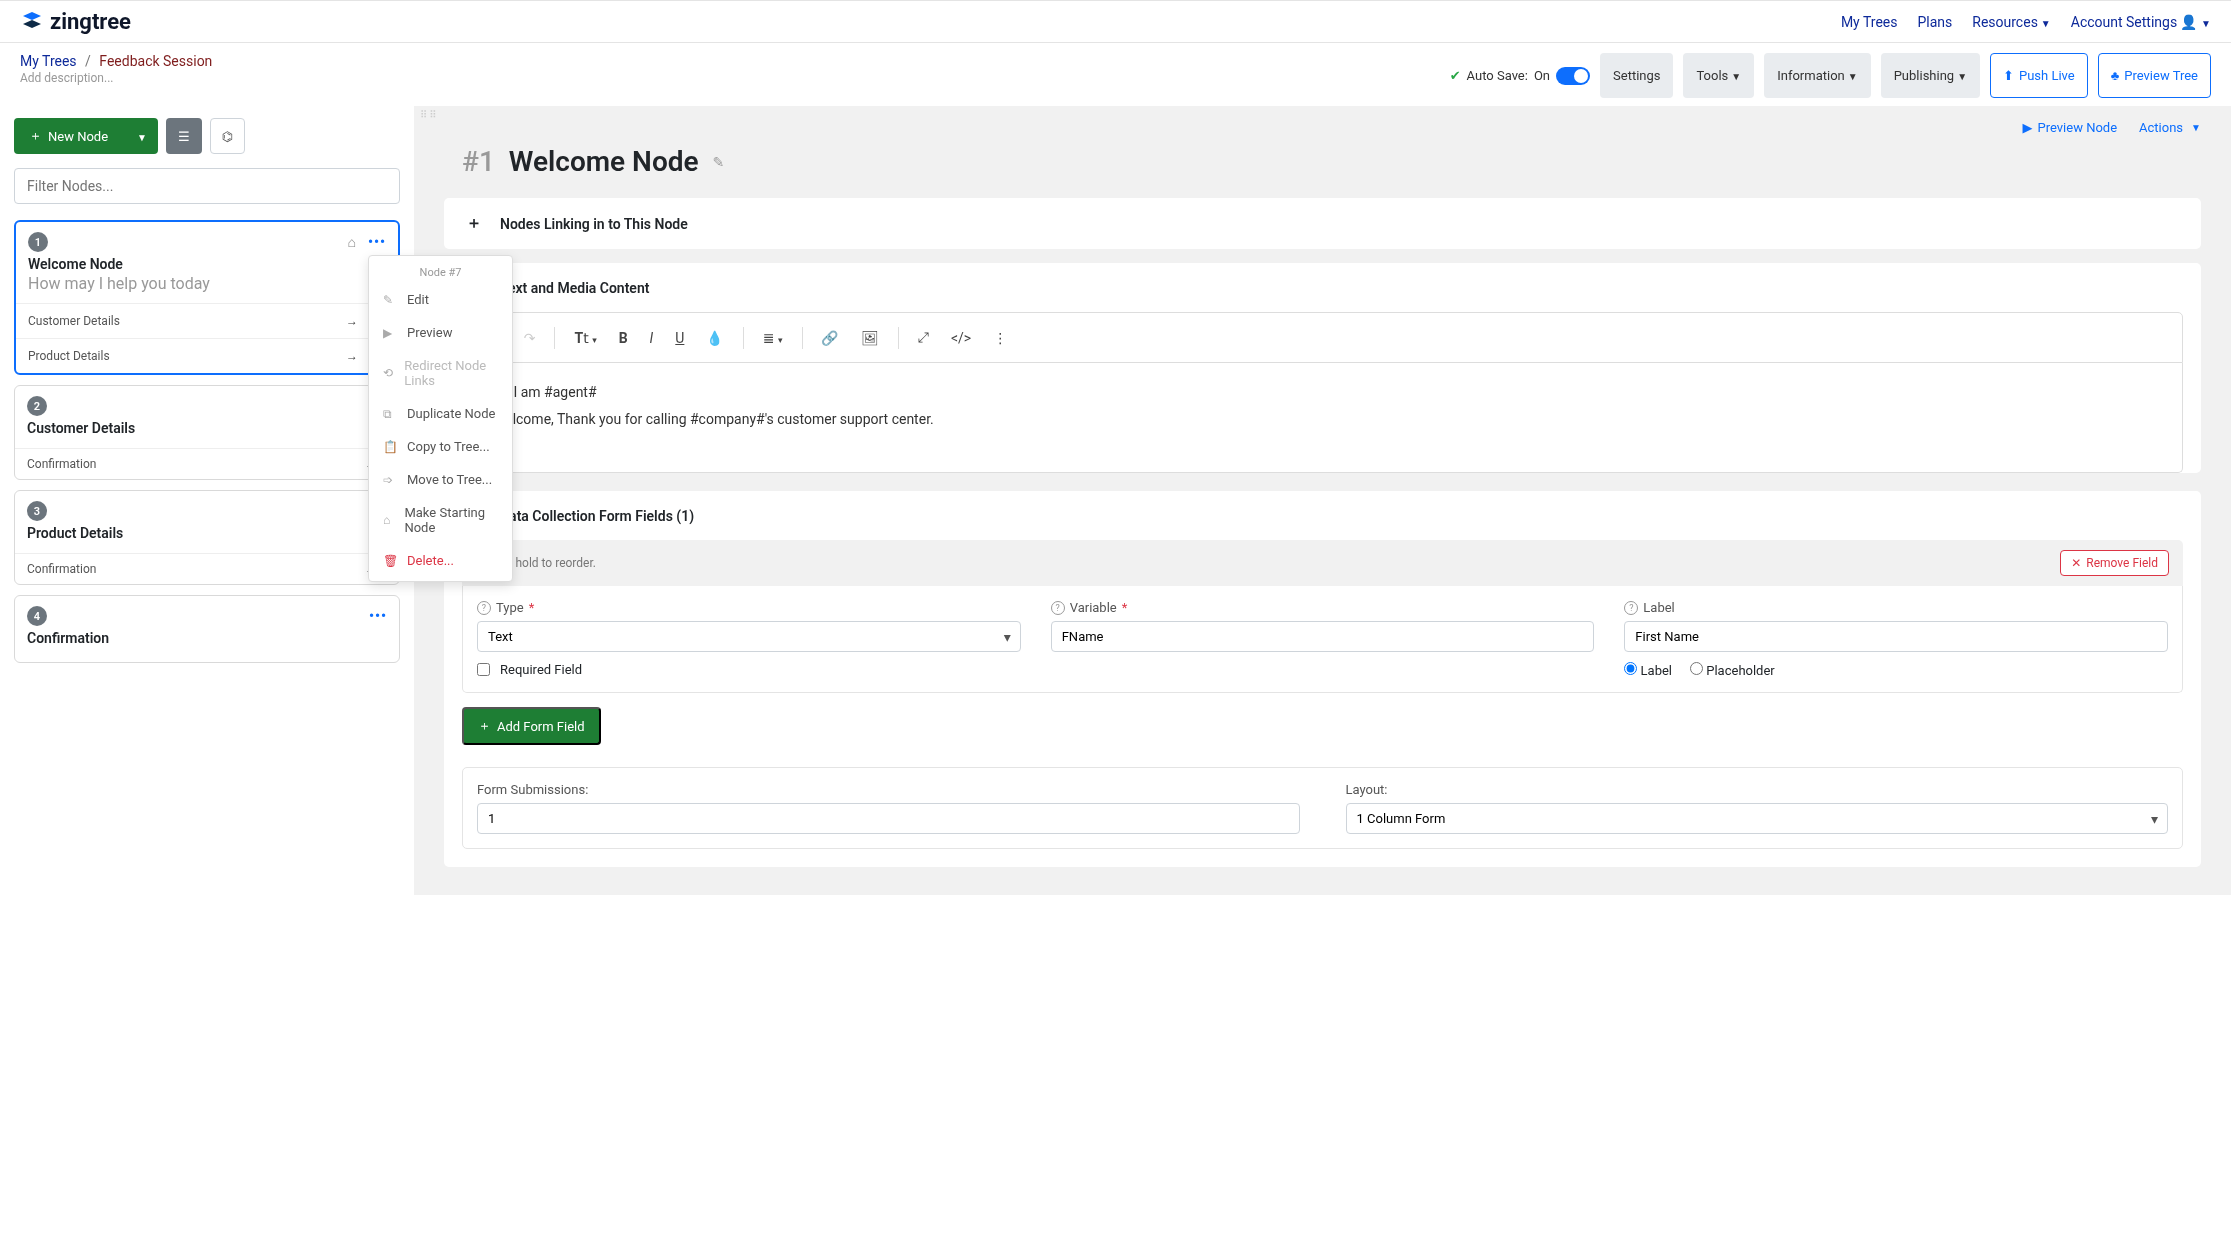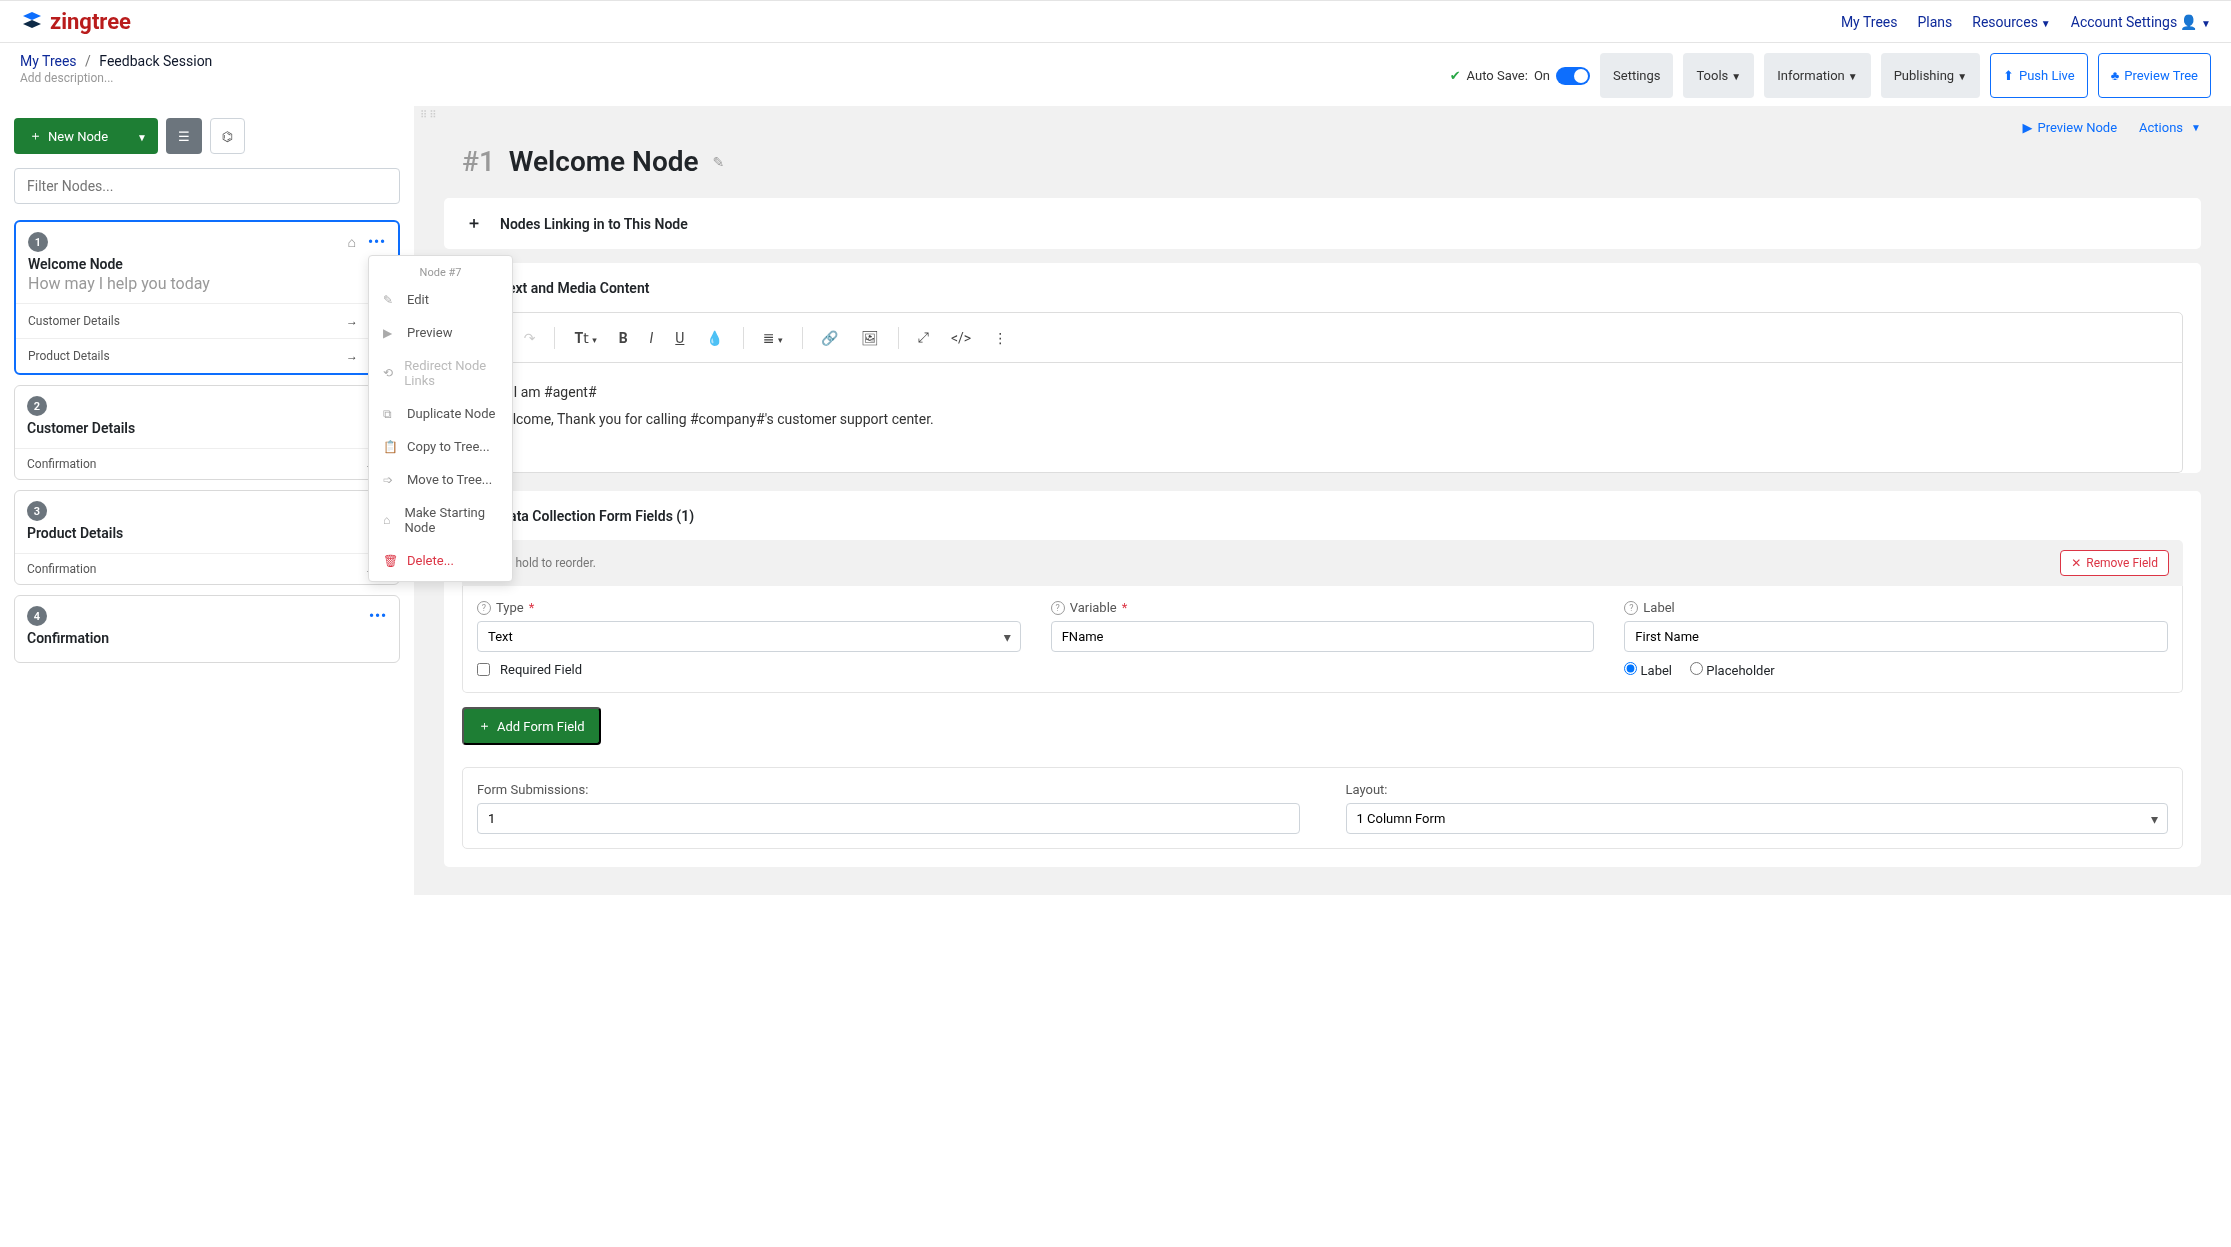--- a/index.html
+++ b/index.html
@@ -1,27 +1,27 @@
 <!DOCTYPE html>
 <html><head>
 <meta charset="utf-8">
 <style>
 *{box-sizing:border-box;margin:0;padding:0;font-family:-apple-system,BlinkMacSystemFont,"Segoe UI",Roboto,sans-serif}
 body{background:#fff;color:#212529;font-size:14px}
 .topbar{display:flex;align-items:center;justify-content:space-between;padding:8px 20px;border-bottom:1px solid #e4e4e4;border-top:1px solid #e4e4e4}
-.logo{display:flex;align-items:center;gap:6px;font-size:22px;font-weight:700;color:#b91c1c}
+.logo{display:flex;align-items:center;gap:6px;font-size:22px;font-weight:700;color:#0f172a}
 .logo-icon{width:24px;height:24px}
 .topnav{display:flex;align-items:center;gap:20px}
 .topnav a{color:#0e2a9a;text-decoration:none;font-size:14px;cursor:pointer}
 .caret{font-size:10px;margin-left:3px}
 .subbar{display:flex;justify-content:space-between;align-items:flex-start;padding:10px 20px 8px}
 .crumbs{font-size:14px}
 .crumbs a{color:#0e2a9a;text-decoration:none}
 .crumbs .sep{color:#777;margin:0 5px}
-.crumbs .cur{color:#0f172a}
+.crumbs .cur{color:#7f1d1d}
 .desc{color:#999;font-size:12px;margin-top:2px}
 .subbar-right{display:flex;align-items:center;gap:10px}
 .autosave{display:flex;align-items:center;gap:6px;font-size:13px;color:#333}
 .check{color:#28a745}
 .toggle{width:34px;height:18px;background:#0d6efd;border-radius:9px;position:relative;cursor:pointer}
 .toggle::after{content:"";position:absolute;right:2px;top:2px;width:14px;height:14px;background:#fff;border-radius:50%}
 .btn{padding:14px 12px;border:1px solid transparent;border-radius:4px;font-size:13px;cursor:pointer;background:#e9ecef;color:#333}
 .btn-outline{background:#fff;border-color:#0d6efd;color:#0d6efd;display:inline-flex;align-items:center;gap:5px}
 .main{display:flex}
 .sidebar{width:414px;padding:12px 14px;flex-shrink:0}

